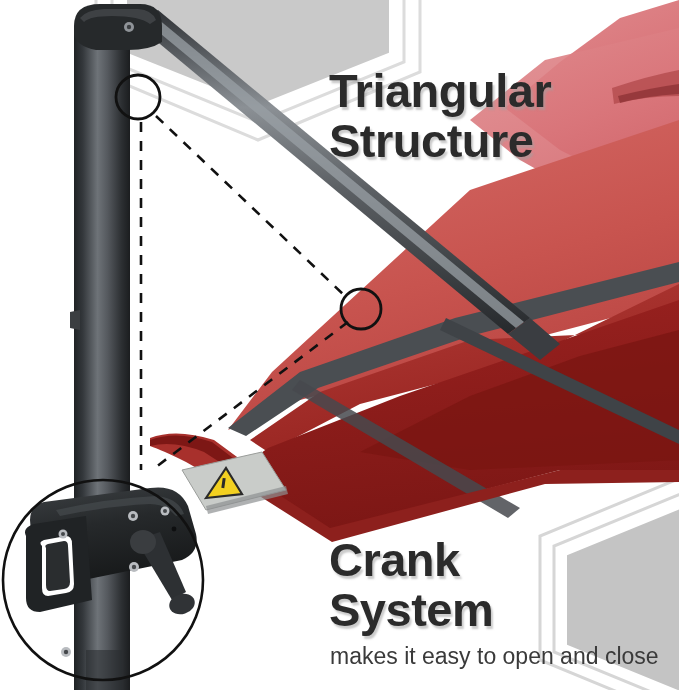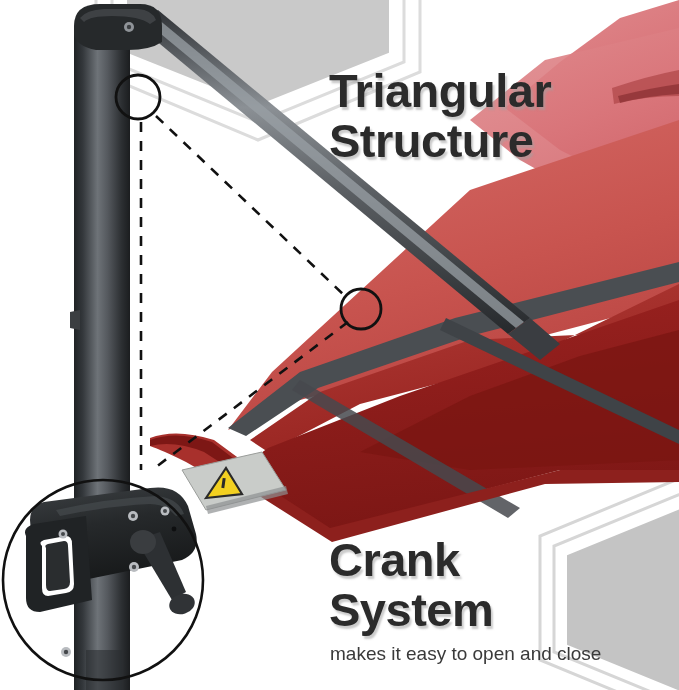--- a/index.html
+++ b/index.html
@@ -18,21 +18,21 @@
     color:#2b2b2b;
     letter-spacing:-0.5px;
     line-height:1.06;
     text-shadow:2px 3px 2px rgba(160,160,160,0.55);
     white-space:pre;
   }
   #headline-top{left:329px;top:66px;font-size:47px;}
   #headline-bottom{left:329px;top:535px;font-size:47px;}
   .tagline{
     position:absolute;left:330px;top:643px;
-    font-size:19px;color:#3a3a3a;font-weight:normal;white-space:pre;
+    font-size:23px;color:#3a3a3a;font-weight:normal;white-space:pre;
   }
 </style>
 </head>
 <body>
 
 <div id="stage">
 
   <svg class="layer" viewBox="0 0 679 690">
     <g>
       <polygon points="258,-120 420,-52 420,72 258,140 96,72 96,-52" fill="none" stroke="#dcdcdc" stroke-width="3"></polygon>

